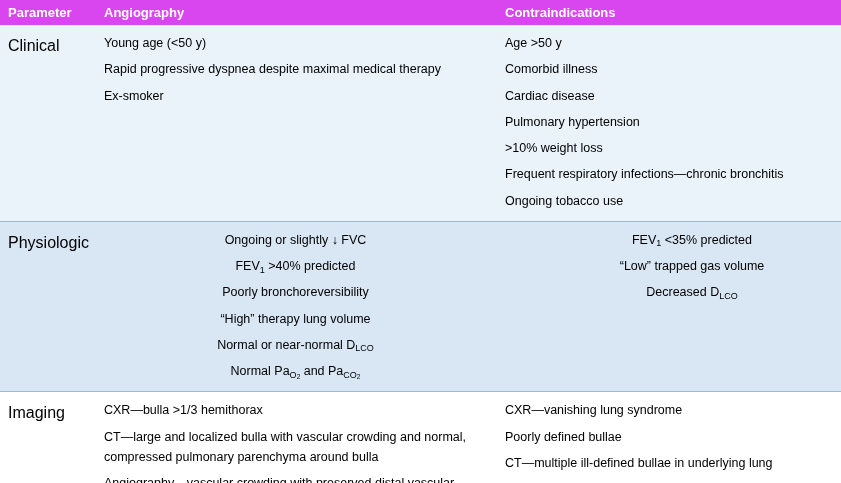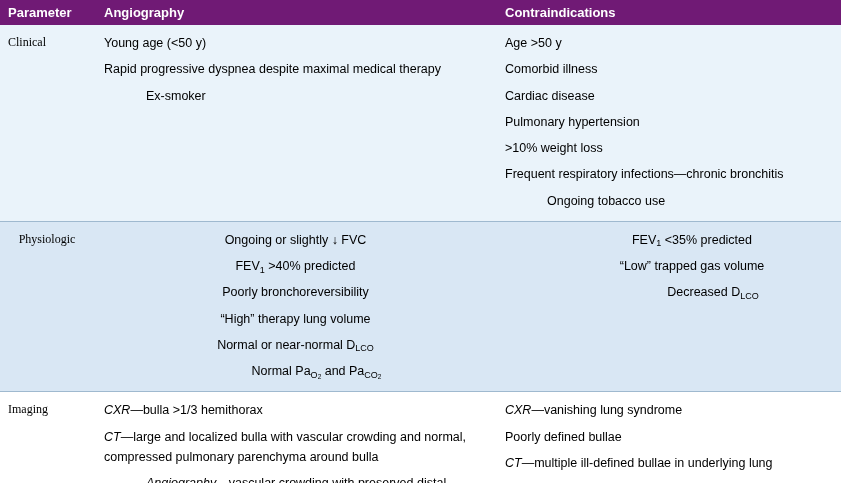--- a/index.html
+++ b/index.html
@@ -18,21 +18,21 @@
   .table-wrap {
     width: 841px;
     box-sizing: border-box;
   }
   table.main {
     width: 841px;
     border-collapse: collapse;
     table-layout: fixed;
   }
   thead th {
-    background: #701a75;
+    background: #d946ef;
     color: #ffffff;
     font-weight: bold;
     font-size: 13px;
     text-align: left;
     padding: 5px 8px 5px 8px;
     vertical-align: middle;
     border: none;
   }
   .col-param { width: 80px; }
   .col-ind   { width: 385px; }
@@ -42,32 +42,32 @@
     vertical-align: top;
     padding: 8px 10px 10px 8px;
     line-height: 1.62;
     border-bottom: 1px solid #9fb9cf;
   }
   tbody tr.band-light td { background: #eaf3fa; }
   tbody tr.band-mid td   { background: #d9e7f4; text-align: center; }
   tbody tr.band-white td { background: #ffffff; }
   tbody tr:last-child td { border-bottom: 2px solid #1266ae; }
 
-  td.param { font-size: 12px; font-family: Liberation Serif, serif; }
+  td.param { font-size: 16px; }
   ul.lines {
     list-style: none;
     margin: 0;
     padding: 0;
   }
   ul.lines li {
     margin: 0 0 6px 0;
   }
-  ul.lines li:last-child { margin-bottom: 0; margin-left: 42px; }
+  ul.lines li:last-child { margin-bottom: 0; }
 
-  .it { font-style: italic; }
+  .it { }
   sub { font-size: 0.72em; vertical-align: baseline; position: relative; bottom: -0.28em; }
 </style>
 </head>
 <body>
 
 <div class="table-wrap">
   <table class="main">
     <thead>
       <tr>
         <th class="col-param">Parameter</th>

